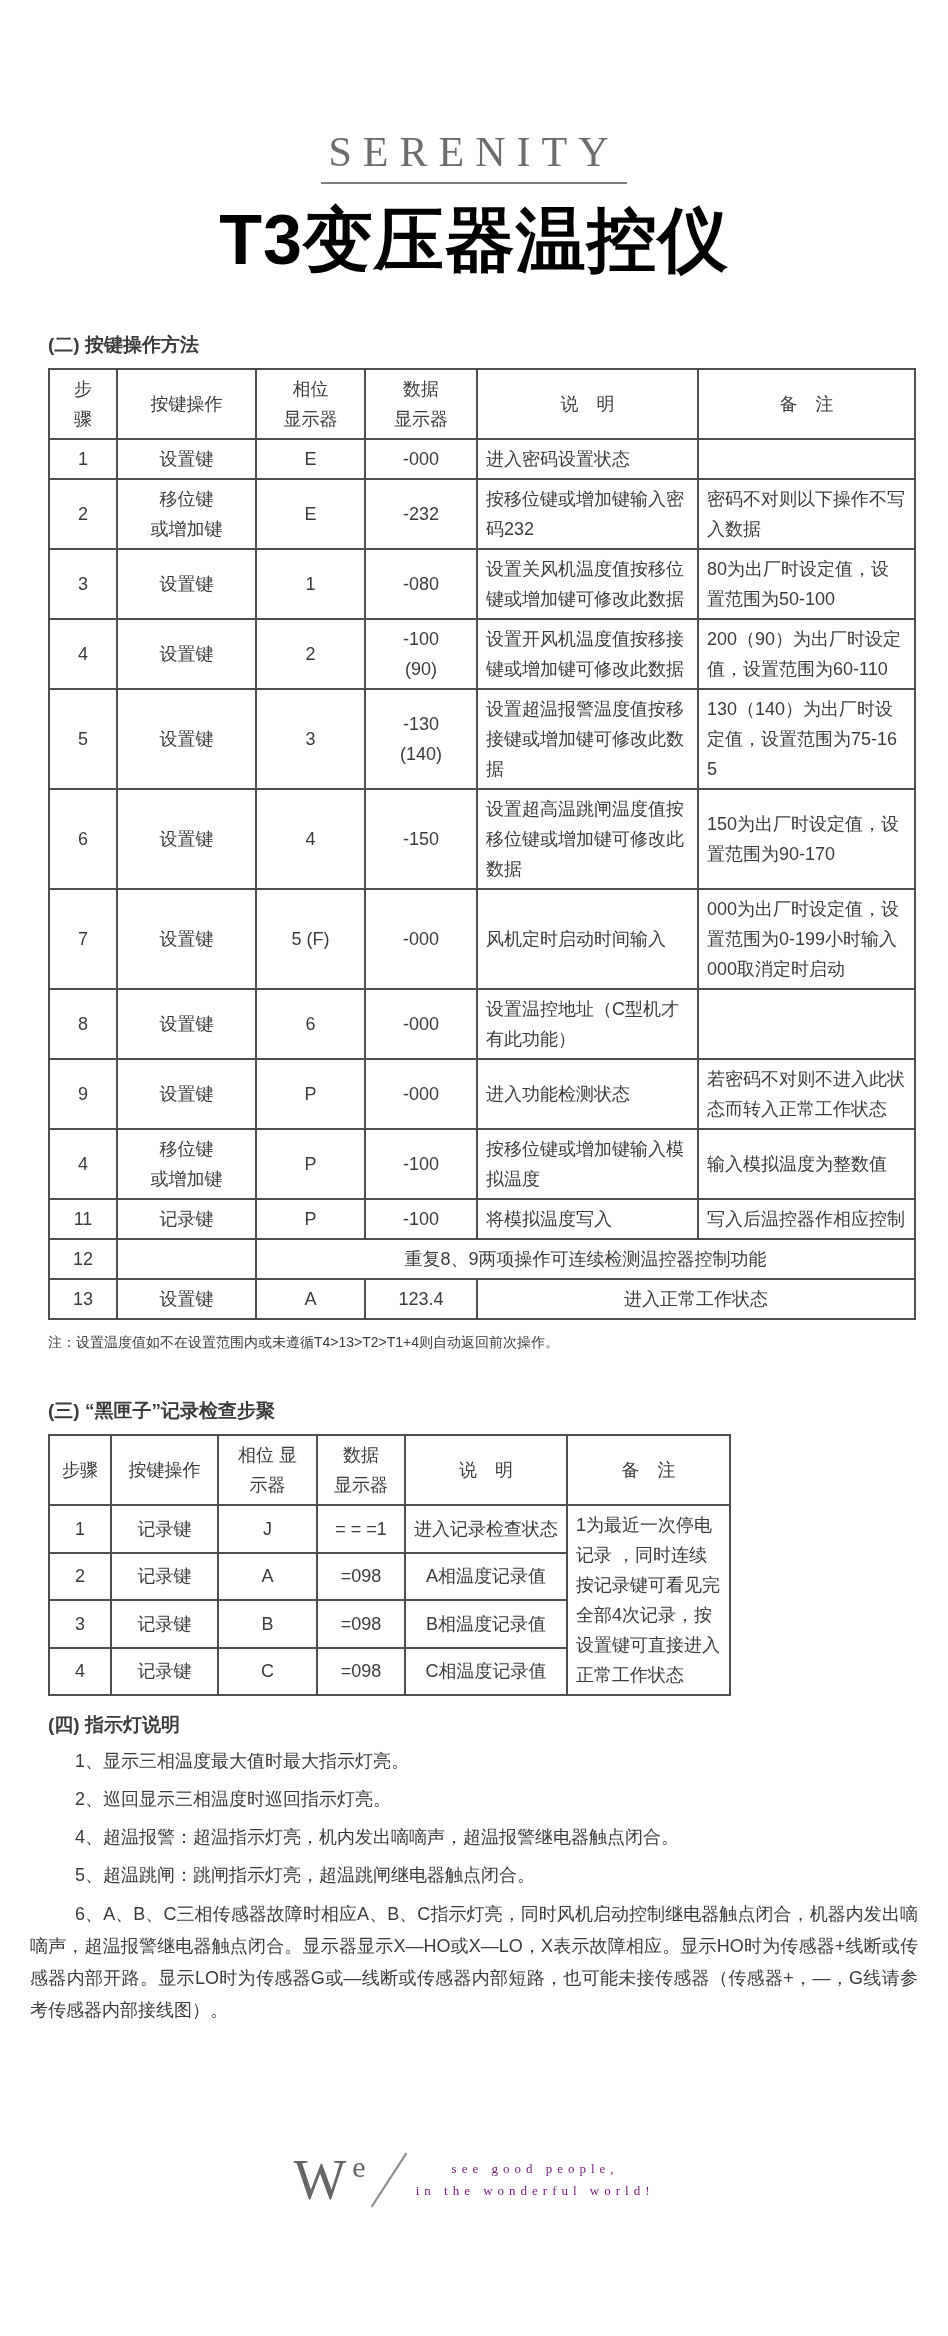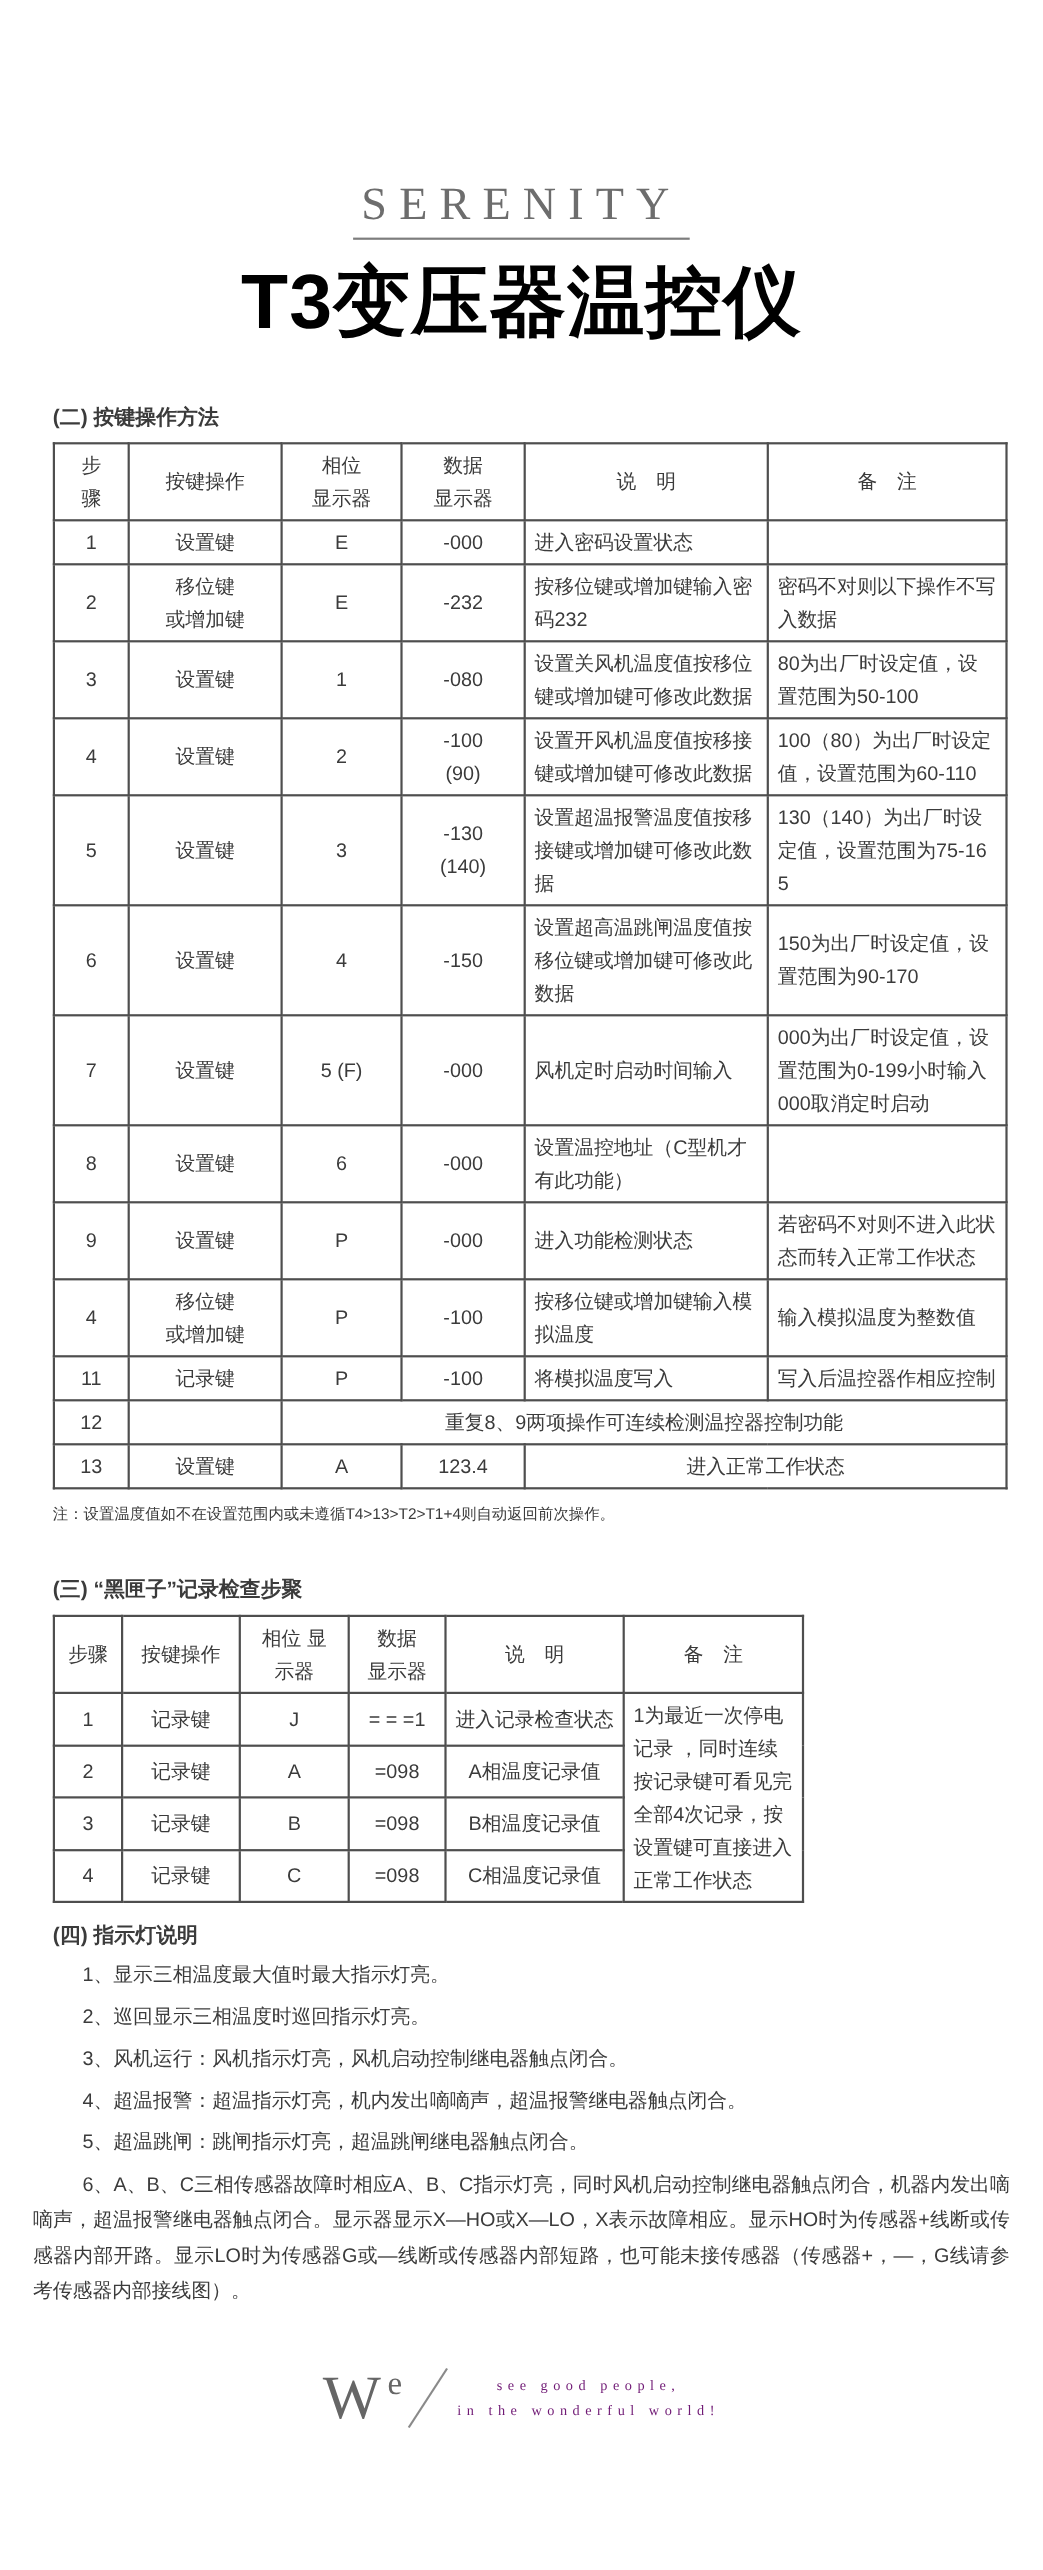--- a/index.html
+++ b/index.html
@@ -5,21 +5,21 @@
   html,body{margin:0;padding:0;background:#ffffff;}
   body{
     width:948px;height:2336px;position:relative;overflow:hidden;
     font-family:"Liberation Sans","DejaVu Sans",sans-serif;
     color:#3b3b3b;
   }
   
   .brand{padding-top:128px;text-align:center;}
   .brand-text{
     font-family:"Liberation Serif","DejaVu Serif",serif;
-    font-size:42px;color:#6d6d6d;letter-spacing:11px;margin-top:34px;
+    font-size:42px;color:#6d6d6d;letter-spacing:11px;
   }
   .brand-underline{width:306px;height:2px;background:#7d7d7d;margin:6px auto 0 auto;}
   .red-title{
     margin-top:14px;text-align:center;
     font-size:70px;line-height:84px;font-weight:900;letter-spacing:1px;
     color:#000000;
   }
   
   .content{margin:50px 0 0 48px;width:758px;}
   .section-heading{font-size:19px;font-weight:600;color:#3b3b3b;margin:0 0 10px 0;}
@@ -133,21 +133,21 @@
       <td class="l">设置关风机温度值按移位键或增加键可修改此数据</td>
       <td class="l">80为出厂时设定值，设置范围为50-100</td>
     </tr>
     <tr>
       <td class="c">4</td>
       <td class="c pre">设置键</td>
       <td class="c">2</td>
       <td class="c pre">-100
 (90)</td>
       <td class="l">设置开风机温度值按移接键或增加键可修改此数据</td>
-      <td class="l">100（80）为出厂时设定值，设置范围为60-110</td>
+      <td class="l">200（90）为出厂时设定值，设置范围为60-110</td>
     </tr>
     <tr>
       <td class="c">5</td>
       <td class="c pre">设置键</td>
       <td class="c">3</td>
       <td class="c pre">-130
 (140)</td>
       <td class="l">设置超温报警温度值按移接键或增加键可修改此数据</td>
       <td class="l">130（140）为出厂时设定值，设置范围为75-165</td>
     </tr>
@@ -270,21 +270,20 @@
       </tr>
     </tbody>
       </table>
   </div>
 </div>
 
 <div class="section4">
   <div class="section-heading">(四) 指示灯说明</div>
   <div class="indicator-item">1、显示三相温度最大值时最大指示灯亮。</div>
   <div class="indicator-item">2、巡回显示三相温度时巡回指示灯亮。</div>
-  <div class="indicator-item">3、风机运行：风机指示灯亮，风机启动控制继电器触点闭合。</div>
   <div class="indicator-item">4、超温报警：超温指示灯亮，机内发出嘀嘀声，超温报警继电器触点闭合。</div>
   <div class="indicator-item">5、超温跳闸：跳闸指示灯亮，超温跳闸继电器触点闭合。</div>
   <div class="indicator-item long">6、A、B、C三相传感器故障时相应A、B、C指示灯亮，同时风机启动控制继电器触点闭合，机器内发出嘀嘀声，超温报警继电器触点闭合。显示器显示X—HO或X—LO，X表示故障相应。显示HO时为传感器+线断或传感器内部开路。显示LO时为传感器G或—线断或传感器内部短路，也可能未接传感器（传感器+，—，G线请参考传感器内部接线图）。</div>
 </div>
 
 <div class="footer">
   <span class="we-w">W</span>
   <span class="we-e">e</span>
   <span class="we-slash"></span>
   <div class="we-text">

